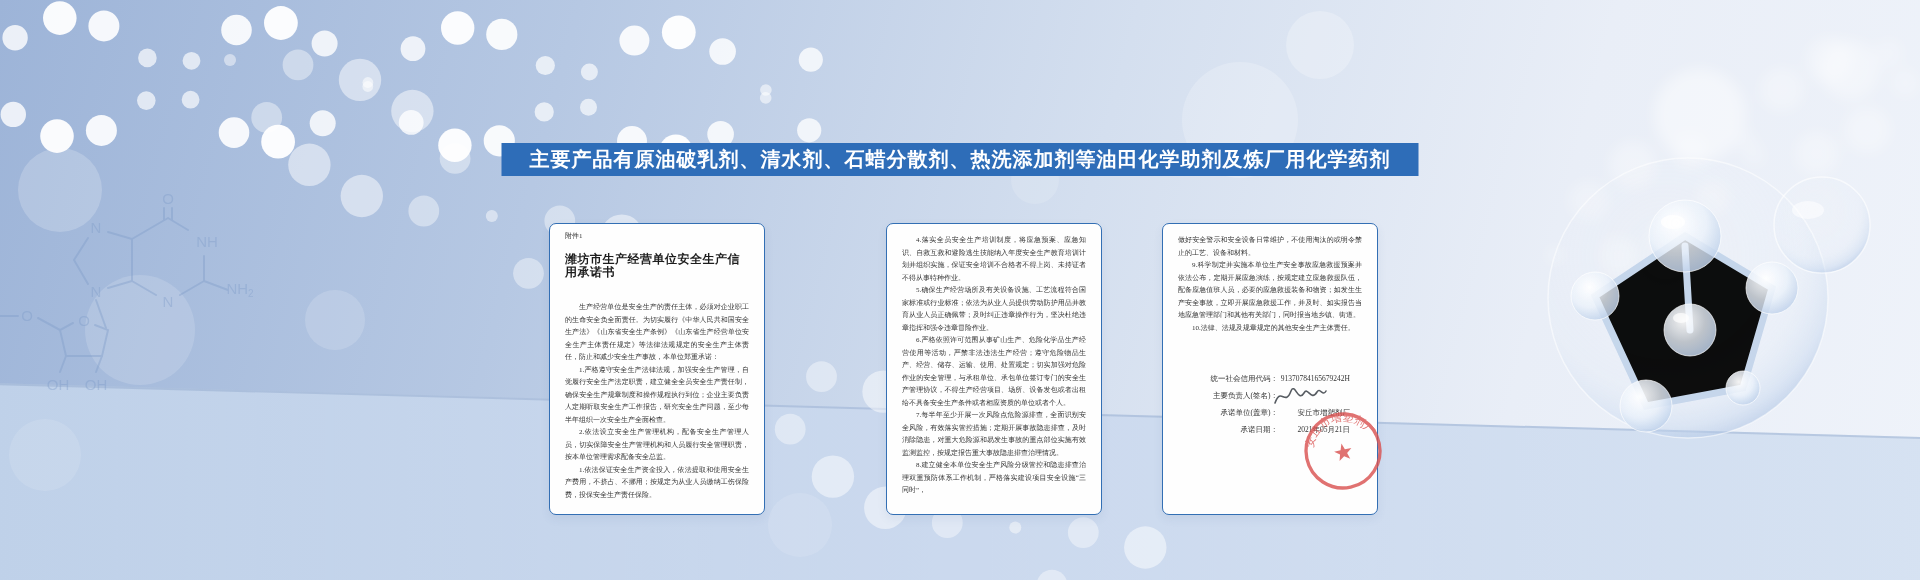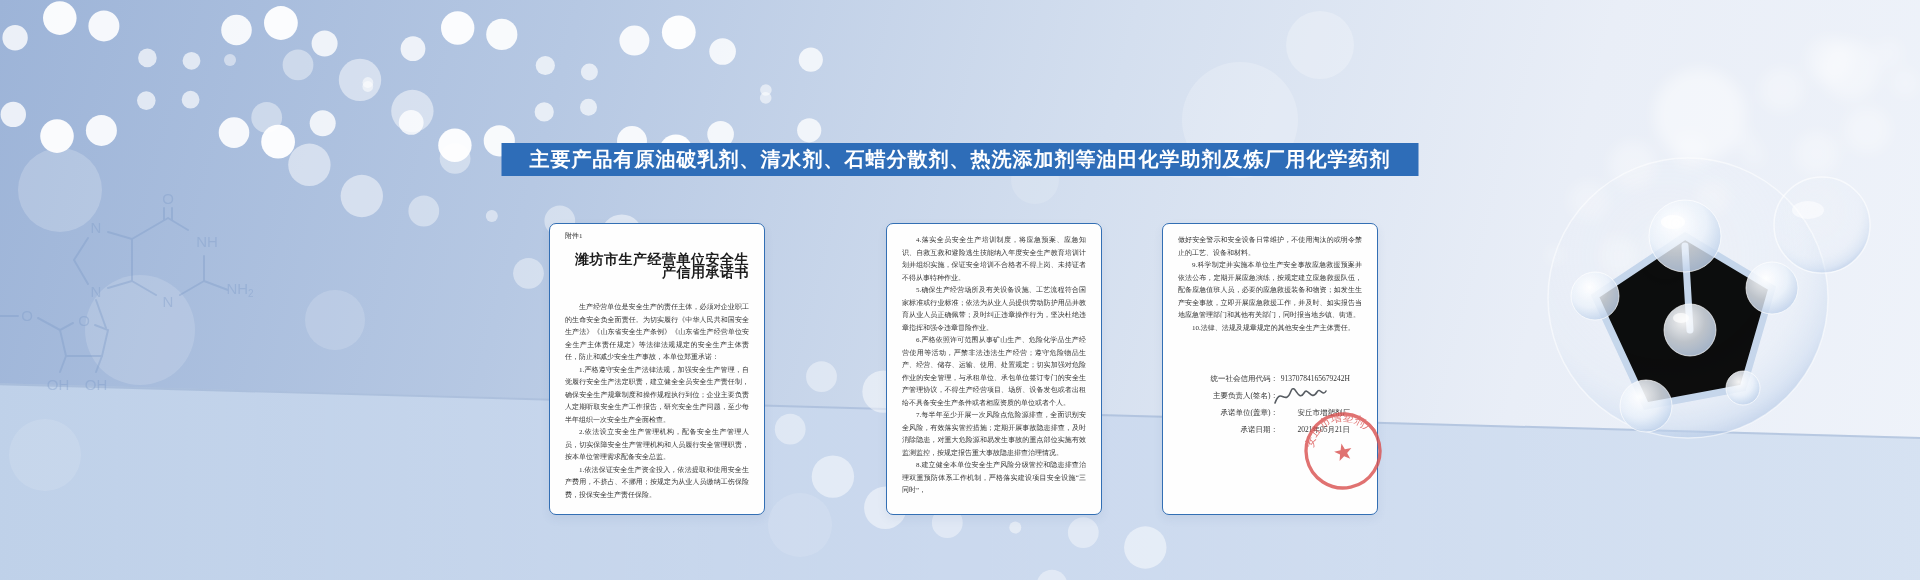--- a/index.html
+++ b/index.html
@@ -33,21 +33,21 @@
     position:absolute;z-index:5;top:223px;width:216px;height:292px;
     box-sizing:border-box;background:#fefefe;border:1.5px solid #336fb4;
     border-radius:7px;padding:8px 15px;overflow:visible;
     box-shadow:0 4px 10px rgba(60,90,140,.08);
     font-family:"Liberation Serif","DejaVu Serif",serif;color:#333;
   }
   .card.c1{left:549px;}
   .card.c2{left:886px;padding-top:10px;font-family:Liberation Serif, serif;}
   .card.c3{left:1162px;padding-top:10px;}
   .doc-tag{font-size:7px;line-height:9px;margin:0 0 12px 0;color:#333;}
-  .doc-title{font-size:14px;line-height:13px;margin:0 0 22px 0;text-align:right;
+  .doc-title{font-size:12px;line-height:13px;margin:0 0 22px 0;text-align:left;
     font-weight:bold;color:#1d1d1d;letter-spacing:.5px;}
   .card p{margin:0;font-size:7px;line-height:12.5px;text-align:justify;}
   .card p.ind{text-indent:2em;}
   .sig-block{position:relative;margin-top:36px;padding-right:12px;font-size:7.5px;line-height:17px;}
   .sig-line{display:flex;justify-content:flex-start;}
   .sig-label{display:inline-block;width:72px;text-align:right;margin-left:auto;}
   .sig-value{display:inline-block;min-width:72px;text-align:right;}
   .autograph{position:absolute;right:34px;top:13px;width:56px;height:26px;}
   .stamp{position:absolute;right:-8px;top:185px;width:84px;height:84px;opacity:.8;transform:rotate(-12deg);}
 </style>

